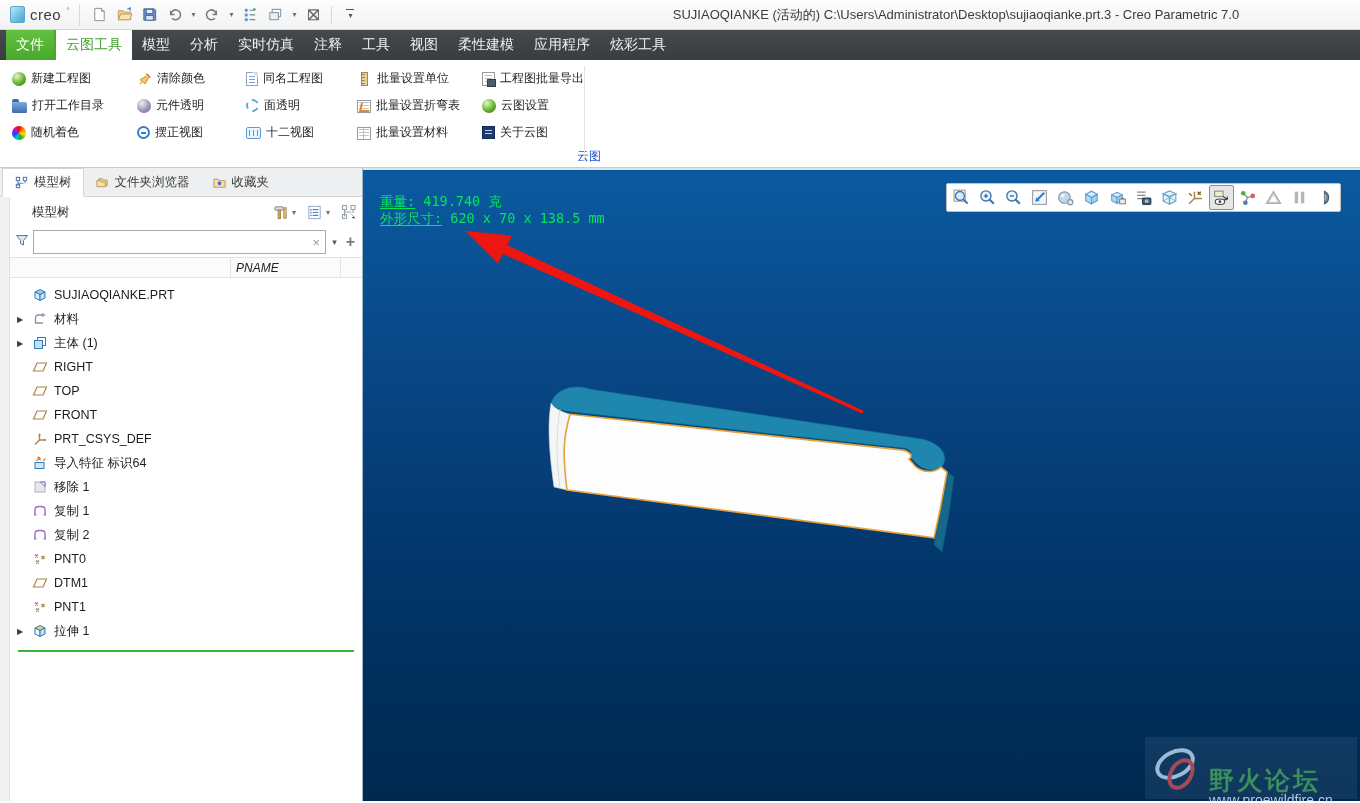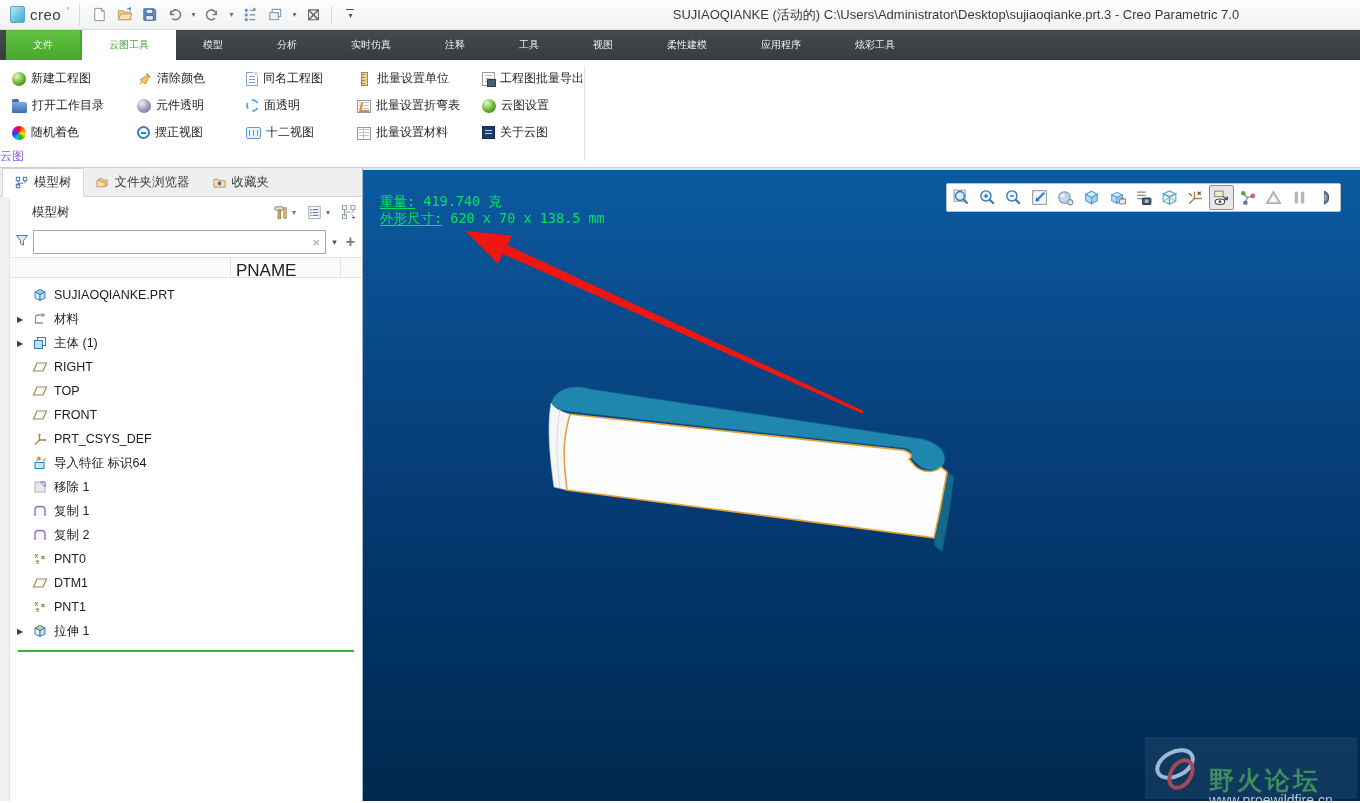--- a/index.html
+++ b/index.html
@@ -19,21 +19,21 @@
   .qcaret{font-size:8px;color:#707070;width:10px;text-align:center;}
   .qsep{width:1px;height:18px;background:#d9d9d9;margin:0 4px;}
   .qclose{font-size:15px;color:#6a6a6a;font-weight:bold;}
   .custom-caret{display:flex;flex-direction:column;align-items:center;font-size:8px;color:#555;}
   .custom-caret::before{content:"";width:8px;height:1.5px;background:#555;margin-bottom:1px;}
   .wtitle{position:absolute;left:560px;right:8px;text-align:center;font-size:13px;color:#3a3a3a;
     white-space:nowrap;overflow:hidden;pointer-events:none;}
 
   
   .tabrow{height:30px;background:linear-gradient(#46494c,#393d40);display:flex;align-items:stretch;padding-left:6px;}
-  .mtab{display:flex;align-items:center;padding:0 27px;font-size:10px;color:#f0f0f0;cursor:default;}
+  .mtab{display:flex;align-items:center;padding:0 10px;font-size:14px;color:#f0f0f0;cursor:default;}
   .mtab.file{background:linear-gradient(#62c140,#47a82c);color:#fff;}
   .mtab.active{background:#fff;color:#43a12e;border-left:2px solid #47a82c;}
 
   
   .ribbon{height:108px;background:#fff;border-bottom:1px solid #c9cdd1;position:relative;}
   .rcols{display:flex;gap:23px;padding:5px 0 0 8px;}
   .rcol{display:flex;flex-direction:column;}
   .rbtn{display:flex;align-items:center;gap:5px;height:27px;font-size:12px;color:#1f1f1f;
     padding:0 4px;white-space:nowrap;}
   .ri{width:15px;height:14px;flex:none;position:relative;}
@@ -70,21 +70,21 @@
   .ri.circle-blue::before{content:"";position:absolute;left:2px;top:4px;width:5px;height:1.5px;background:#2f7fd0;}
   .ri.info{width:13px;height:13px;border:2px solid #3f8fd6;border-radius:50%;}
   .ri.info::before{content:"";position:absolute;left:3.5px;top:1px;width:2px;height:2px;background:#3f8fd6;border-radius:50%;}
   .ri.info::after{content:"";position:absolute;left:3.5px;top:4px;width:2px;height:4px;background:#3f8fd6;}
   .ri.views12{width:15px;height:12px;margin-top:1px;border:1px solid #5b9bd5;background:#eaf4fc;border-radius:2px;}
   .ri.views12::before{content:"";position:absolute;inset:2px;
     background:repeating-linear-gradient(90deg,#5b9bd5 0 1px,transparent 1px 4px);}
   .ri.about{width:13px;height:13px;background:#1d3a6e;border:1px solid #122a54;}
   .ri.about::before{content:"";position:absolute;inset:3px 2px;
     background:repeating-linear-gradient(#bcd2ee 0 1px,transparent 1px 3px);}
-  .rgroup{position:absolute;left:0;bottom:2px;width:585px;text-align:left;font-size:12px;color:#8b5cf6;}
+  .rgroup{position:absolute;left:16px;bottom:2px;width:585px;text-align:right;font-size:12px;color:#1d4ed8;}
   .rdivider{position:absolute;left:584px;top:6px;bottom:6px;width:1px;background:#e2e2e2;}
 
   
   .content{display:flex;height:633px;}
 
   
   .navpanel{width:363px;flex:none;display:flex;flex-direction:column;border-right:1px solid #9fb4c4;background:#fff;}
   .ptabs{height:29px;background:#edeff1;border-bottom:1px solid #d4d4d4;display:flex;align-items:stretch;padding-left:2px;}
   .ptab{display:flex;align-items:center;gap:5px;padding:0 11px;font-size:12.5px;color:#3a3a3a;}
   .ptab.active{background:#fff;border:1px solid #d4d4d4;border-bottom:1px solid #fff;margin-bottom:-1px;}
@@ -94,21 +94,21 @@
   .thdr{height:30px;display:flex;align-items:center;padding:0 4px 0 22px;font-size:12.5px;color:#333;}
   .thdr .sp{flex:1;}
   .hico{display:flex;align-items:center;margin-left:7px;}
   .frow{height:30px;display:flex;align-items:center;padding:0 4px;gap:3px;}
   .fin{flex:1;height:24px;border:1px solid #aaa;display:flex;align-items:center;padding:0 3px;background:#fff;}
   .fin input{flex:1;border:none;outline:none;font-size:12px;min-width:0;}
   .fclear{color:#9a9a9a;font-size:13px;padding:0 2px;}
   .fcaret{font-size:9px;color:#555;padding:0 3px;}
   .fplus{color:#787878;font-size:16px;font-weight:bold;padding:0 3px;}
   .colhdr{height:21px;background:#fbfbfb;border-top:1px solid #e3e3e3;border-bottom:1px solid #e3e3e3;
-    position:relative;font-size:17px;color:#222;}
+    position:relative;font-size:12px;color:#222;font-style:italic;}
   .colhdr span{position:absolute;left:226px;top:3px;}
   .colhdr::before{content:"";position:absolute;left:220px;top:0;bottom:0;width:1px;background:#e3e3e3;}
   .colhdr::after{content:"";position:absolute;left:330px;top:0;bottom:0;width:1px;background:#e3e3e3;}
   .titems{flex:1;padding:5px 0 0 4px;overflow:hidden;}
   .trow{height:24px;display:flex;align-items:center;gap:6px;font-size:12.5px;color:#1c1c1c;}
   .exp{width:12px;flex:none;font-size:8px;color:#3c3c3c;text-align:center;}
   .ticon{width:16px;height:16px;flex:none;}
   .insertline{height:2px;background:#3db53d;margin:7px 8px 0 4px;}
 
   

